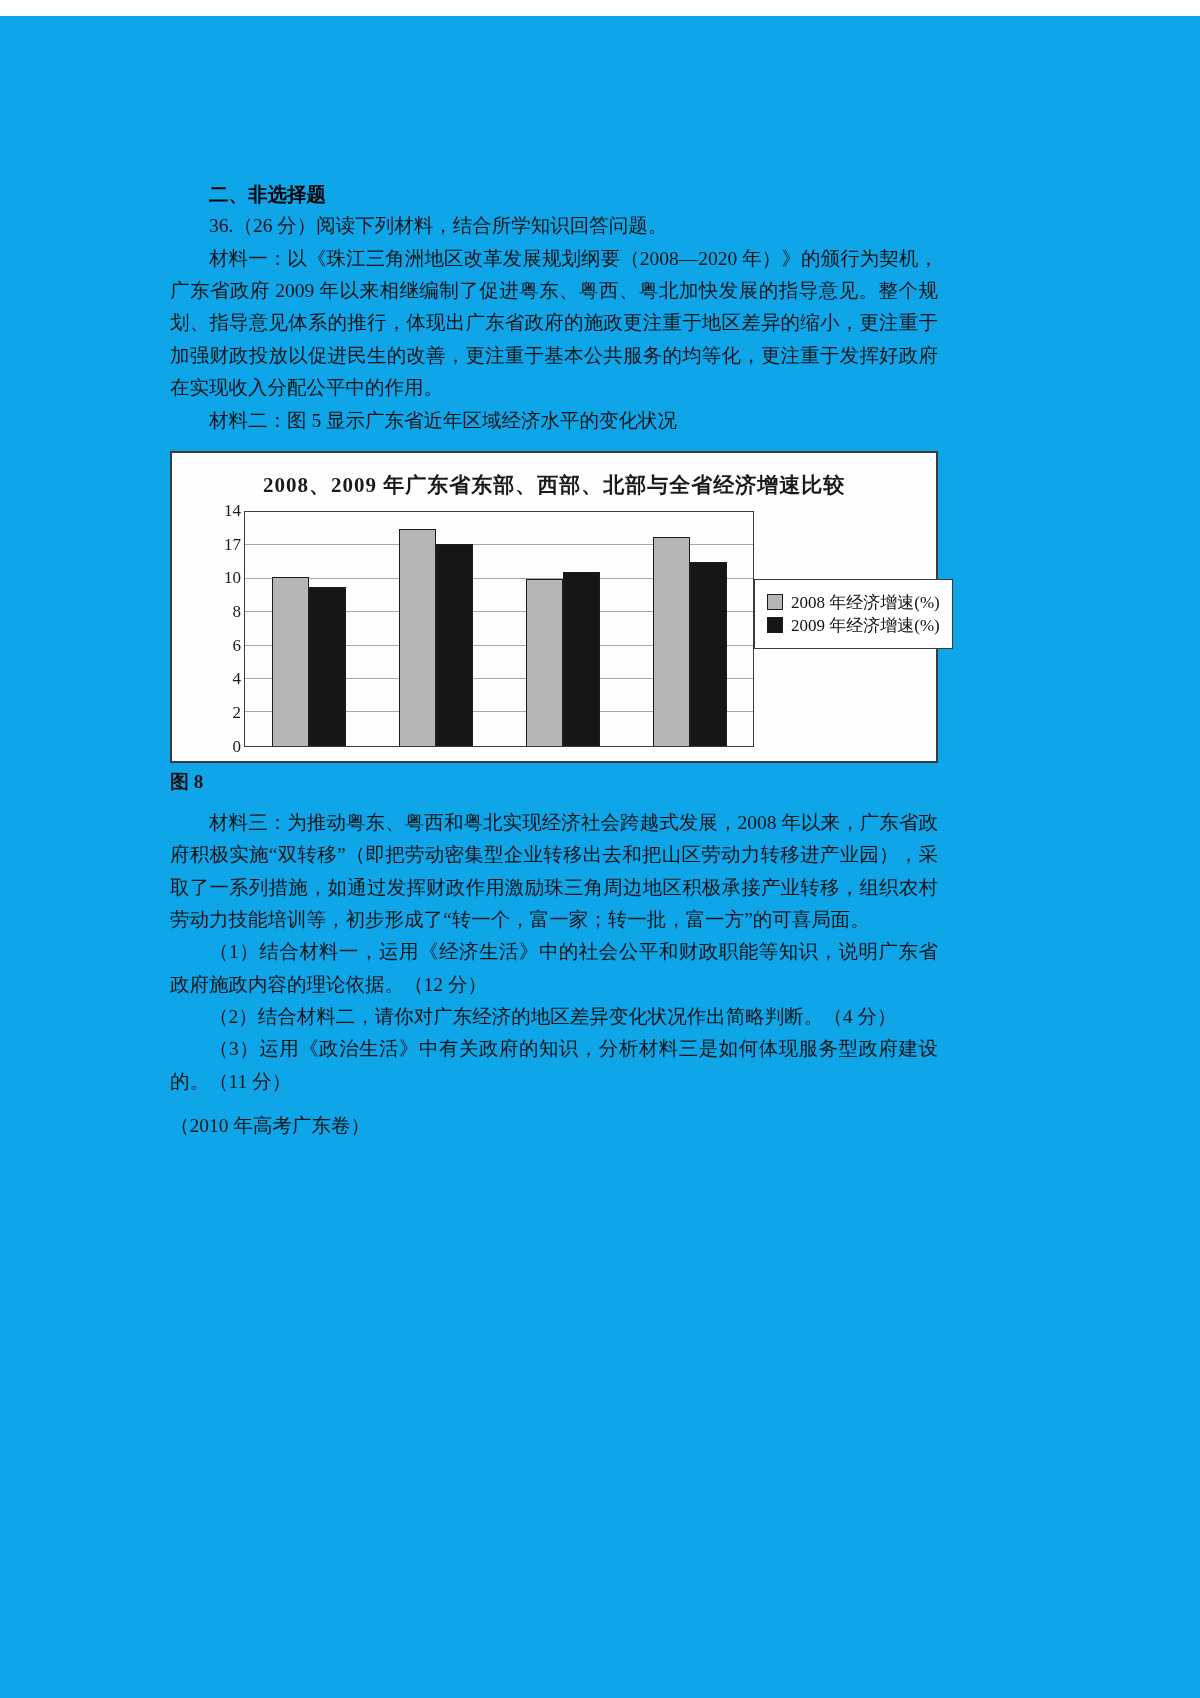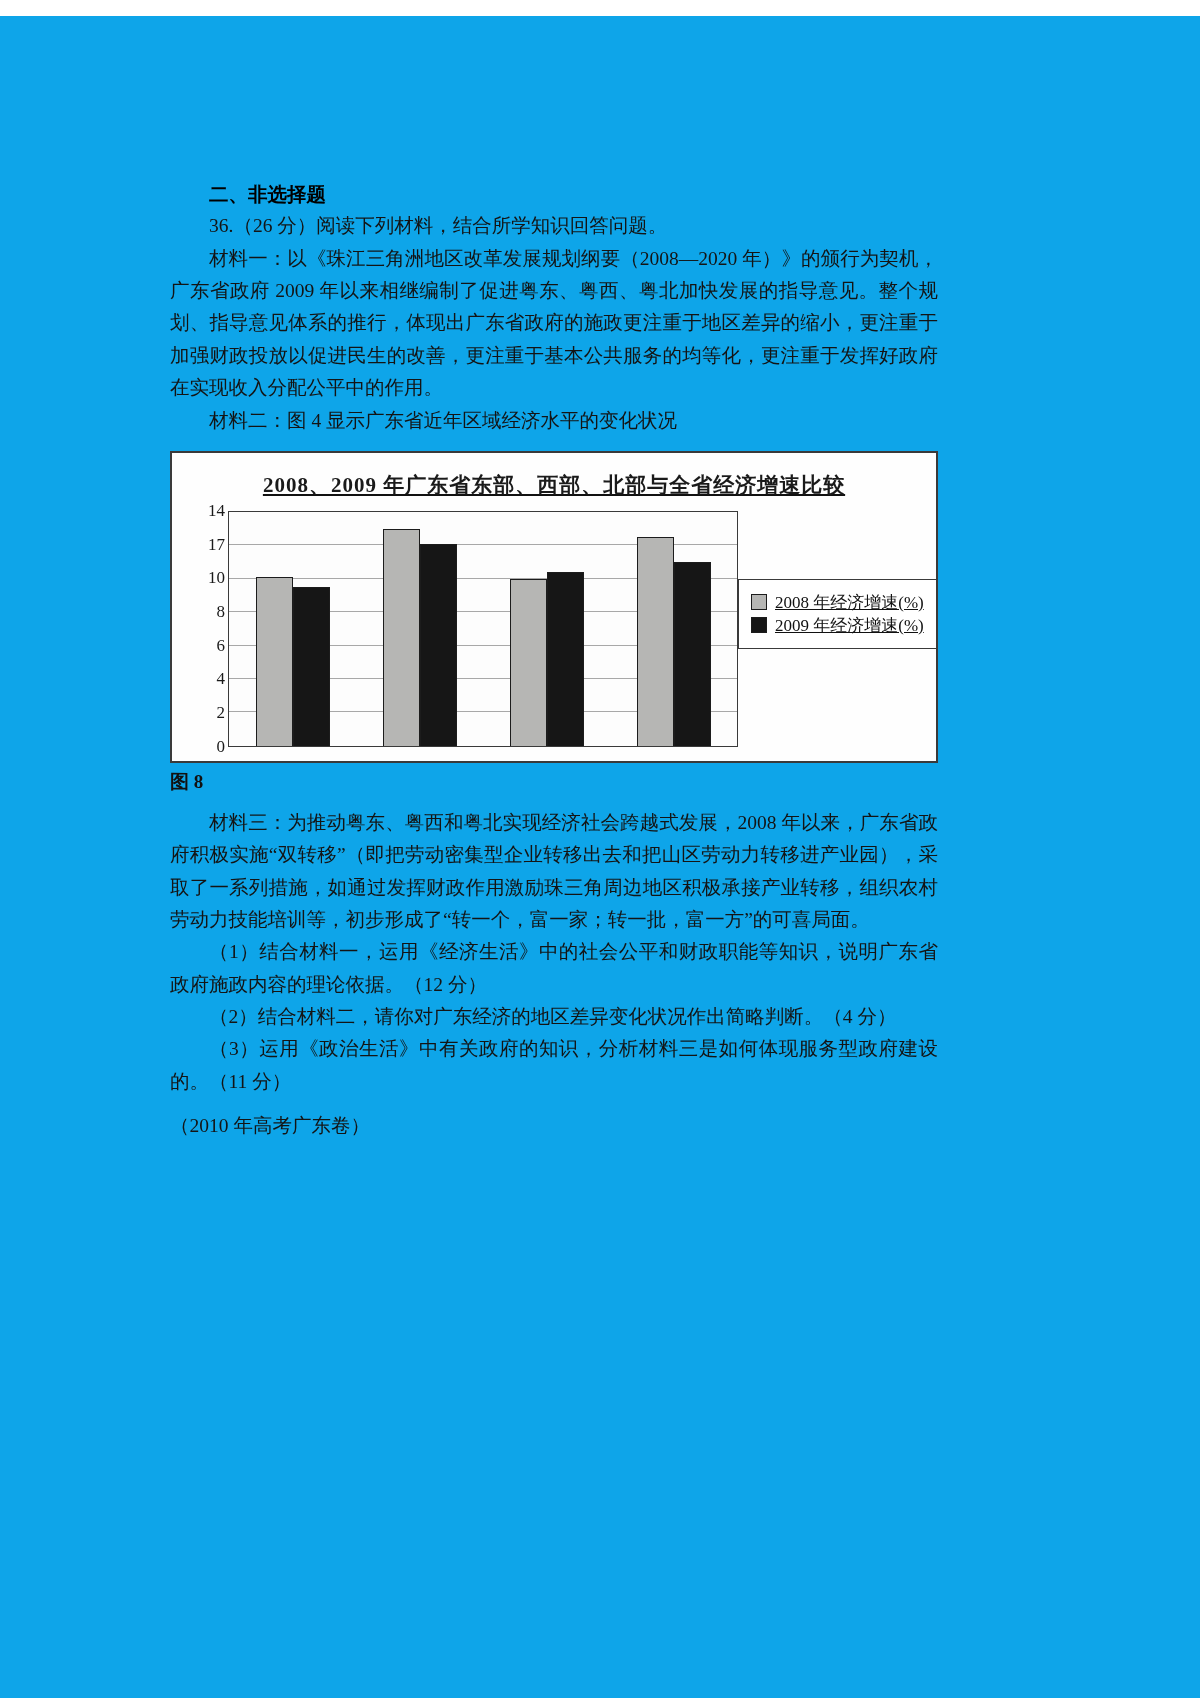--- a/index.html
+++ b/index.html
@@ -20,21 +20,21 @@
     text-indent: 2em; color: #000;
   }
   .source-line {
     font-size: 19.5px; line-height: 1.66; text-align: left;
     text-indent: 0; margin-top: 12px; padding-right: 4px;
   }
 
   
   .figure {
     margin: 14px 0 4px; border: 2px solid #3a3a3a;
-    padding: 16px 20px 14px; background: #fefefe; text-decoration: underline;
+    padding: 16px 36px 14px; background: #fefefe;
   }
   .chart-title {
     text-align: center; font-size: 21px; letter-spacing: 1px;
     color: #1a1a1a; margin: 2px 0 12px; font-weight: 600;
   }
   .chart-body { display: flex; align-items: stretch; }
   .y-axis { position: relative; width: 36px; flex: none; }
   .ytick {
     position: absolute; right: 3px; transform: translateY(50%);
     font-size: 17px; color: #1a1a1a;
@@ -68,21 +68,21 @@
 
 <div class="page">
   <div class="content">
 
     <p class="heading">二、非选择题</p>
 
     <p class="para">36.（26 分）阅读下列材料，结合所学知识回答问题。</p>
 
     <p class="para">材料一：以《珠江三角洲地区改革发展规划纲要（2008—2020 年）》的颁行为契机，广东省政府 2009 年以来相继编制了促进粤东、粤西、粤北加快发展的指导意见。整个规划、指导意见体系的推行，体现出广东省政府的施政更注重于地区差异的缩小，更注重于加强财政投放以促进民生的改善，更注重于基本公共服务的均等化，更注重于发挥好政府在实现收入分配公平中的作用。</p>
 
-    <p class="para">材料二：图 4 显示广东省近年区域经济水平的变化状况</p>
+    <p class="para">材料二：图 5 显示广东省近年区域经济水平的变化状况</p>
 
     <div class="figure">
       <div class="chart-title">2008、2009 年广东省东部、西部、北部与全省经济增速比较</div>
       <div class="chart-body">
         <div class="y-axis">
             <div class="ytick" style="bottom: 0%;">0</div>
             <div class="ytick" style="bottom: 14.2857%;">2</div>
             <div class="ytick" style="bottom: 28.5714%;">4</div>
             <div class="ytick" style="bottom: 42.8571%;">6</div>
             <div class="ytick" style="bottom: 57.1429%;">8</div>

